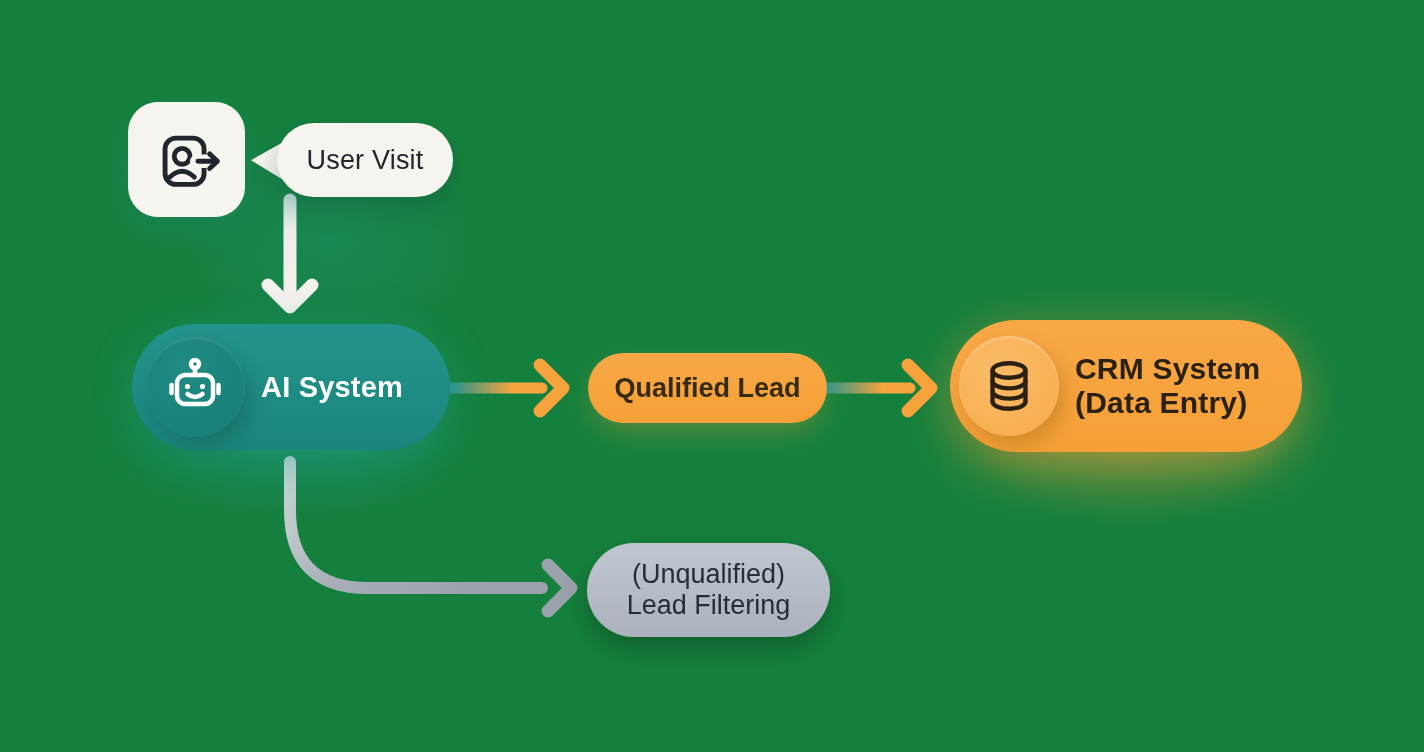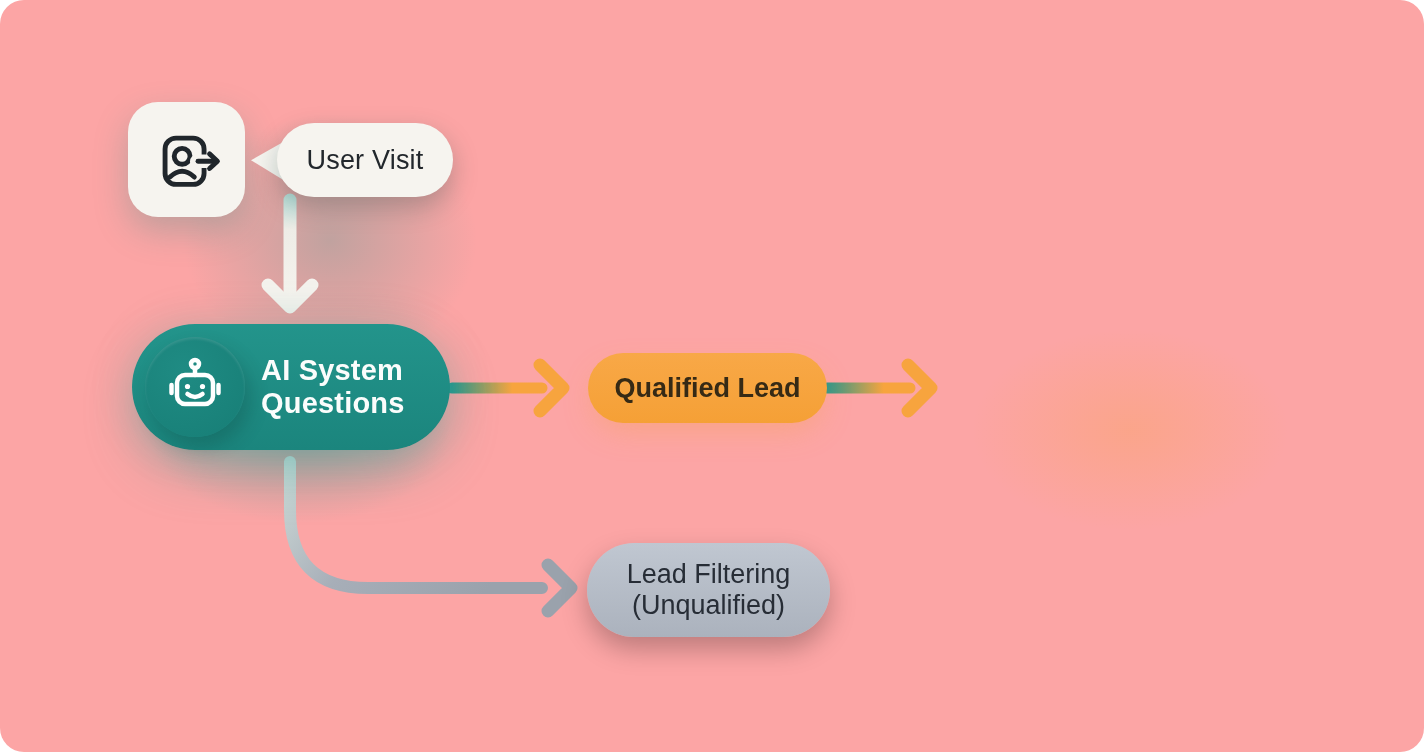--- a/index.html
+++ b/index.html
@@ -1,21 +1,21 @@
 <!DOCTYPE html>
 <html><head>
 <meta charset="utf-8">
 <style>
   html, body { margin: 0; padding: 0; background: #ffffff; }
   .canvas {
     position: relative;
     width: 1424px;
     height: 752px;
-    background: #fca5a5;
-    border-radius: 24px;
+    background: #15803d;
+    border-radius: 0;
     overflow: hidden;
     font-family: "Liberation Sans", "DejaVu Sans", sans-serif;
   }
   .glow {
     position: absolute;
     border-radius: 50%;
     pointer-events: none;
   }
   .glow-teal-top {
     left: 120px; top: 60px; width: 420px; height: 360px;
@@ -184,29 +184,44 @@
         <rect x="14" y="20" width="36" height="29" rx="8"></rect>
         <line x1="8.5" y1="30" x2="8.5" y2="38"></line>
         <line x1="55.5" y1="30" x2="55.5" y2="38"></line>
         <circle cx="24.5" cy="31.5" r="2.6" fill="#ffffff" stroke="none"></circle>
         <circle cx="39.5" cy="31.5" r="2.6" fill="#ffffff" stroke="none"></circle>
         <path d="M24.5 39 Q32 45 39.5 39"></path>
       </svg>
     </div>
     <div class="labels">
       <span>AI System</span>
-      <span>Questions</span>
     </div>
   </div>
 
   <div class="node pill-qualified">
     <span class="label">Qualified Lead</span>
   </div>
 
+  <div class="node pill-crm">
+    <div class="icon-circle">
+      <svg width="62" height="62" viewBox="0 0 64 64" fill="none" stroke="#2b2112" stroke-width="4.5" stroke-linecap="round" stroke-linejoin="round">
+        <ellipse cx="32" cy="16" rx="17" ry="7.5"></ellipse>
+        <path d="M15 16 V48"></path>
+        <path d="M49 16 V48"></path>
+        <path d="M15 27 A17 7.5 0 0 0 49 27"></path>
+        <path d="M15 37.5 A17 7.5 0 0 0 49 37.5"></path>
+        <path d="M15 48 A17 7.5 0 0 0 49 48"></path>
+      </svg>
+    </div>
+    <div class="labels">
+      <span>CRM System</span>
+      <span>(Data Entry)</span>
+    </div>
+  </div>
 
   <div class="node pill-filtering">
     <div class="labels">
+      <span>(Unqualified)</span>
       <span>Lead Filtering</span>
-      <span>(Unqualified)</span>
     </div>
   </div>
 
 </div>
 
 </body></html>

